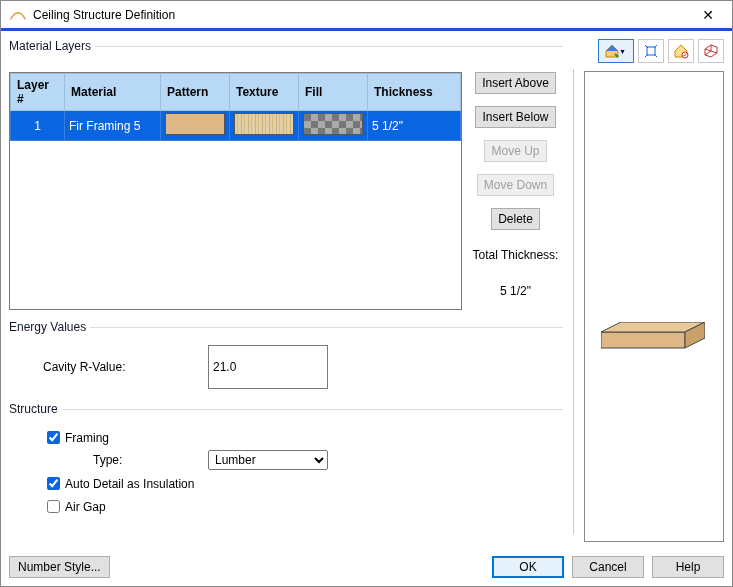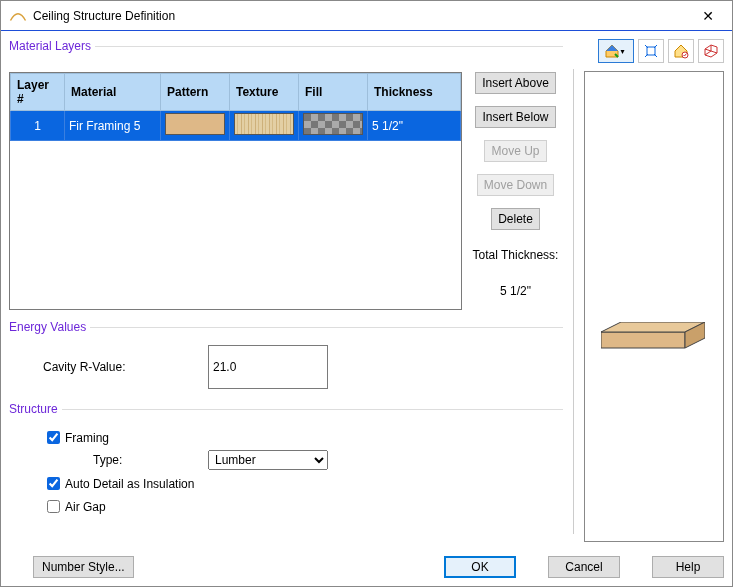--- a/index.html
+++ b/index.html
@@ -1,26 +1,26 @@
 <!DOCTYPE html>
 <html><head>
 <meta charset="utf-8">
 <style>
   * { box-sizing: border-box; font-family: "Segoe UI", Tahoma, sans-serif; font-size: 12px; }
   body { margin: 0; background: #fff; }
   .window { width: 733px; height: 587px; border: 1px solid #888; display: flex; flex-direction: column; background: #fff; }
-  .titlebar { height: 30px; display: flex; align-items: center; padding: 0 8px; border-bottom: 1px solid #1d4ed8; }
+  .titlebar { height: 30px; display: flex; align-items: center; padding: 0 8px; border-bottom: 3px solid #1d4ed8; }
   .titlebar .arch { width: 18px; height: 14px; margin-right: 6px; }
   .titlebar .title { flex: 1; }
   .titlebar .close { width: 32px; text-align: center; font-size: 14px; }
   .body { flex: 1; display: flex; padding: 8px; gap: 8px; }
   .left { flex: 1; display: flex; flex-direction: column; }
   .right { width: 140px; display: flex; flex-direction: column; }
   fieldset { border: 1px solid #ddd; border-left: none; border-right: none; border-bottom: none; margin: 0 0 6px 0; padding: 8px 0 4px 0; }
-  legend { padding: 0 4px 0 0; color: #6d28d9; }
+  legend { padding: 0 4px 0 0; color: #0f172a; }
   .matrow { display: flex; gap: 6px; margin-top: 11px; }
   .grid-wrap { flex: 1; border: 1px solid #7a7a7a; height: 238px; overflow: hidden; background:#fff; }
   table { border-collapse: collapse; width: 100%; }
   th { background: #b8d9f6; border: 1px solid #9dbedb; padding: 4px 6px; text-align: left; font-weight: 600; }
   td { border: 1px solid #3a7fe0; padding: 2px 4px; height: 28px; }
   tr.sel td { background: #0a66e0; color: #fff; }
   .thick { text-align: center; }
   .swatch { width: 60px; height: 22px; border: 1px solid #555; display: inline-block; }
   .sw-pattern { background: #deb887; }
   .sw-texture { background: repeating-linear-gradient(90deg,#e3cfa4 0,#e3cfa4 2px,#d4ba85 2px,#d4ba85 3px,#e3cfa4 3px,#e3cfa4 6px,#cdb07a 6px,#cdb07a 7px); }
@@ -39,21 +39,21 @@
   .ck input { accent-color: #0a66e0; }
   .toolbar { display: flex; gap: 4px; justify-content: flex-end; margin-bottom: 6px; height:26px; }
   .tbtn { width: 26px; height: 24px; border: 1px solid #c8c8c8; background:#fff; display:flex; align-items:center; justify-content:center; }
   .tbtn.active { border-color:#2a7ad6; background:#e5f1fb; }
   .tbtn .dd { width:8px;font-size:8px;margin-left:1px; }
   .tbtnwide { width:36px; display:flex; }
   .preview { border: 1px solid #888; flex: 1; background: #fff; position: relative; }
   .plank { position: absolute; left: 16px; top: 250px; width: 104px; height: 28px; }
   .footer { display: flex; padding: 6px 8px 8px 8px; gap: 8px; align-items:center; }
   .footer .spacer { flex: 1; }
-  .footer button { width: 72px; padding: 3px 4px; margin-left: 24px; }
+  .footer button { width: 72px; padding: 3px 4px; }
   .sep { width:1px; background:#ccc; margin: 30px 2px 8px 2px; }
   svg { display:block; }
 </style>
 </head>
 <body>
 
 <div class="window">
 
   <div class="titlebar">
     <svg class="arch" viewBox="0 0 24 16">

